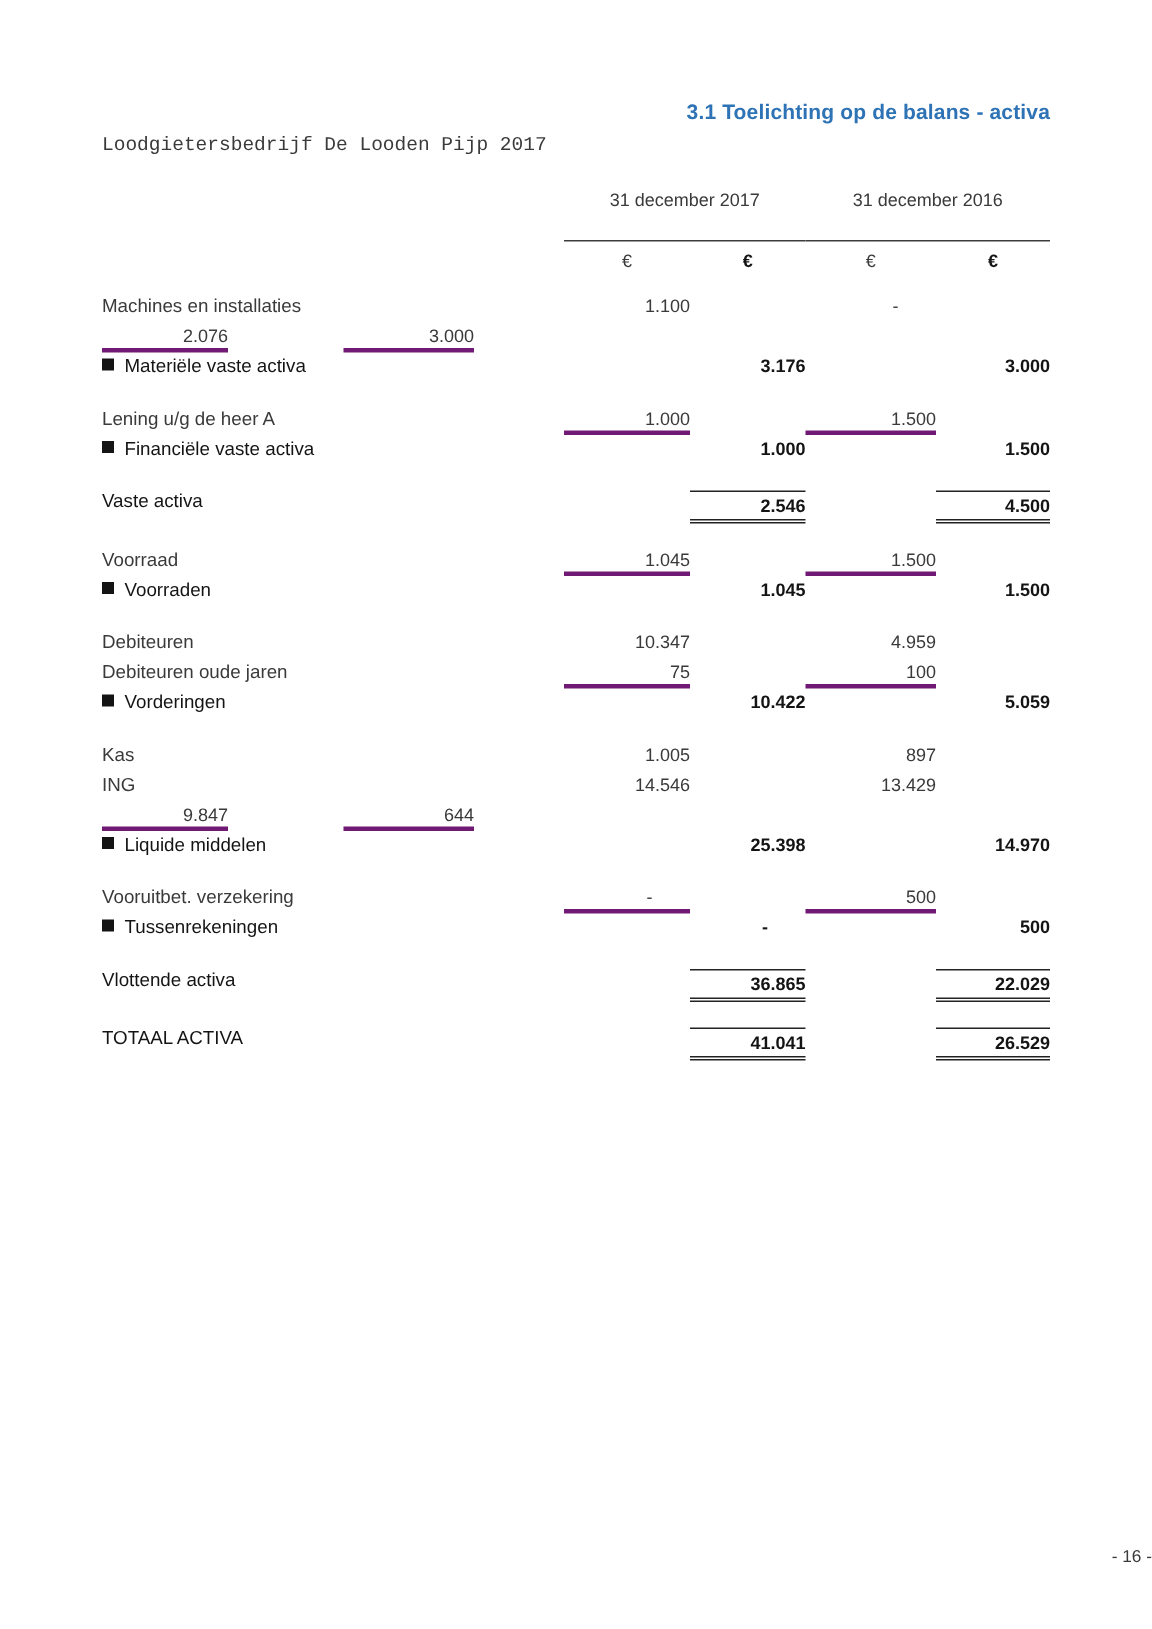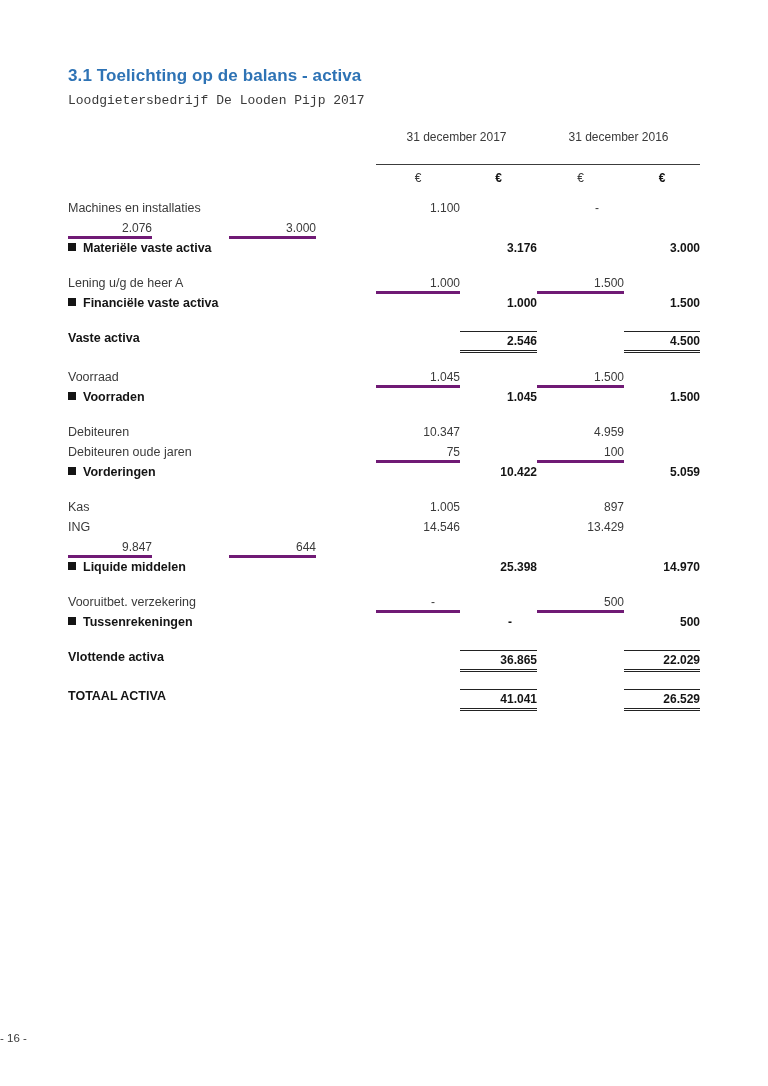--- a/index.html
+++ b/index.html
@@ -1,45 +1,45 @@
 <!DOCTYPE html>
 <html><head>
 <meta charset="utf-8">
 <style>
   html,body{margin:0;padding:0;background:#ffffff;}
   .page{
     position:relative;width:768px;height:1086px;background:#ffffff;overflow:hidden;
     font-family:"Liberation Sans", sans-serif;color:#333;
   }
   .content{position:absolute;left:68px;top:66px;width:632px;}
-  h1.title{font-size:17px;font-weight:bold;margin:0 0 7px 0;letter-spacing:.1px;}
+  h1.title{font-size:14px;font-weight:bold;margin:0 0 7px 0;letter-spacing:.1px;text-align:right;}
   .subtitle{font-size:13px;color:#3a3a3a;margin:0;font-family:Liberation Mono, monospace;}
   .fin-table{margin-top:22px;font-size:12px;}
   .years{display:flex;}
   .years .c-label{width:308px;}
   .c-group{width:161px;text-align:center;border-bottom:1px solid #3c3c3c;padding-bottom:20px;color:#3a3a3a;}
   .c-group.g2016{width:163px;}
   .euro-row{display:flex;height:20px;align-items:flex-end;color:#3a3a3a;}
   .euro-row .c-label{width:308px;}
   .euro-row .cc{text-align:center;}
   .rows{margin-top:16px;}
   .row{display:flex;align-items:flex-start;height:20px;}
   .row.grand{height:24px;}
   .spacer{height:15px;}
   .c-label{width:308px;font-size:12.5px;color:#3a3a3a;white-space:nowrap;}
-  .c-label.bold{font-weight:bold;color:#141414;}
+  .c-label.bold{font-weight:normal;color:#141414;}
   .c-a{width:84px;text-align:right;color:#3a3a3a;}
   .c-b{width:77px;text-align:right;font-weight:bold;color:#141414;}
   .c-c{width:87px;text-align:right;color:#3a3a3a;}
   .c-d{width:76px;text-align:right;font-weight:bold;color:#141414;}
   .underline{border-bottom:3px solid #701a75;padding-bottom:1px;}
   .totline{border-top:1px solid #222;border-bottom:3px double #222;padding-top:2px;padding-bottom:2px;}
   .dash{padding-right:25px;box-sizing:border-box;}
   .sq{display:inline-block;width:8px;height:8px;background:#141414;margin-right:7px;position:relative;top:-1px;}
-  .footer{position:absolute;left:0;top:1032px;width:768px;text-align:left;font-size:11.5px;color:#3a3a3a;}
+  .footer{position:absolute;left:0;top:1032px;width:768px;text-align:right;font-size:11.5px;color:#3a3a3a;}
 </style>
 </head>
 <body>
 
 <div class="page">
   <div class="content">
     <h1 class="title" style="color: rgb(46, 115, 181);">3.1 Toelichting op de balans - activa</h1>
     <div class="subtitle">Loodgietersbedrijf De Looden Pijp 2017</div>
 
     <div class="fin-table">

